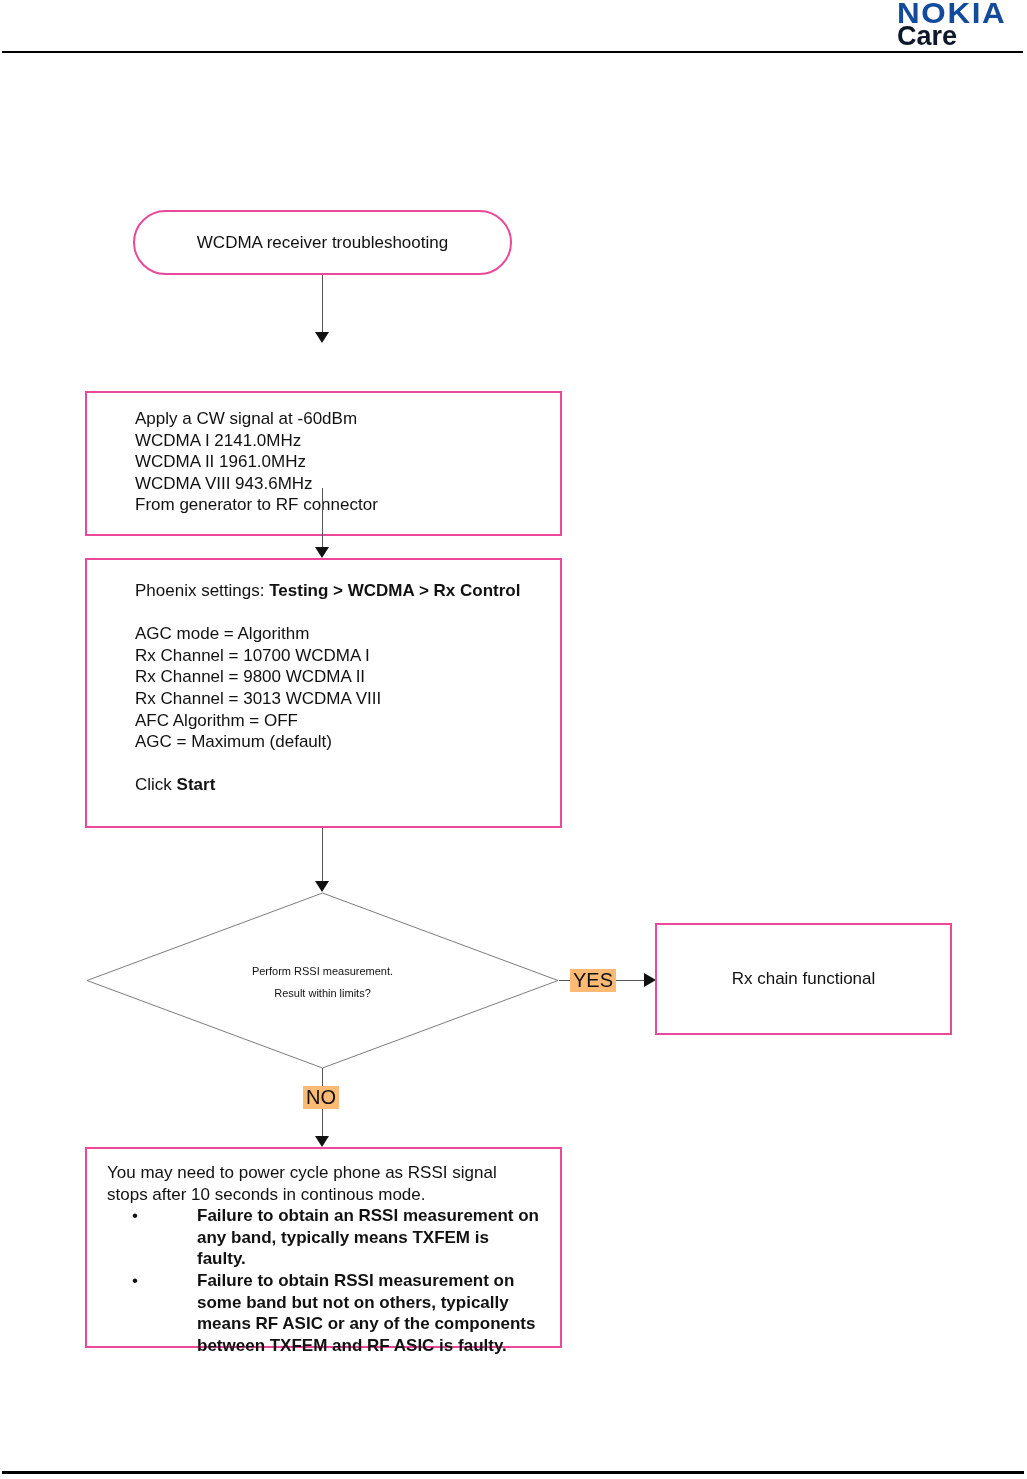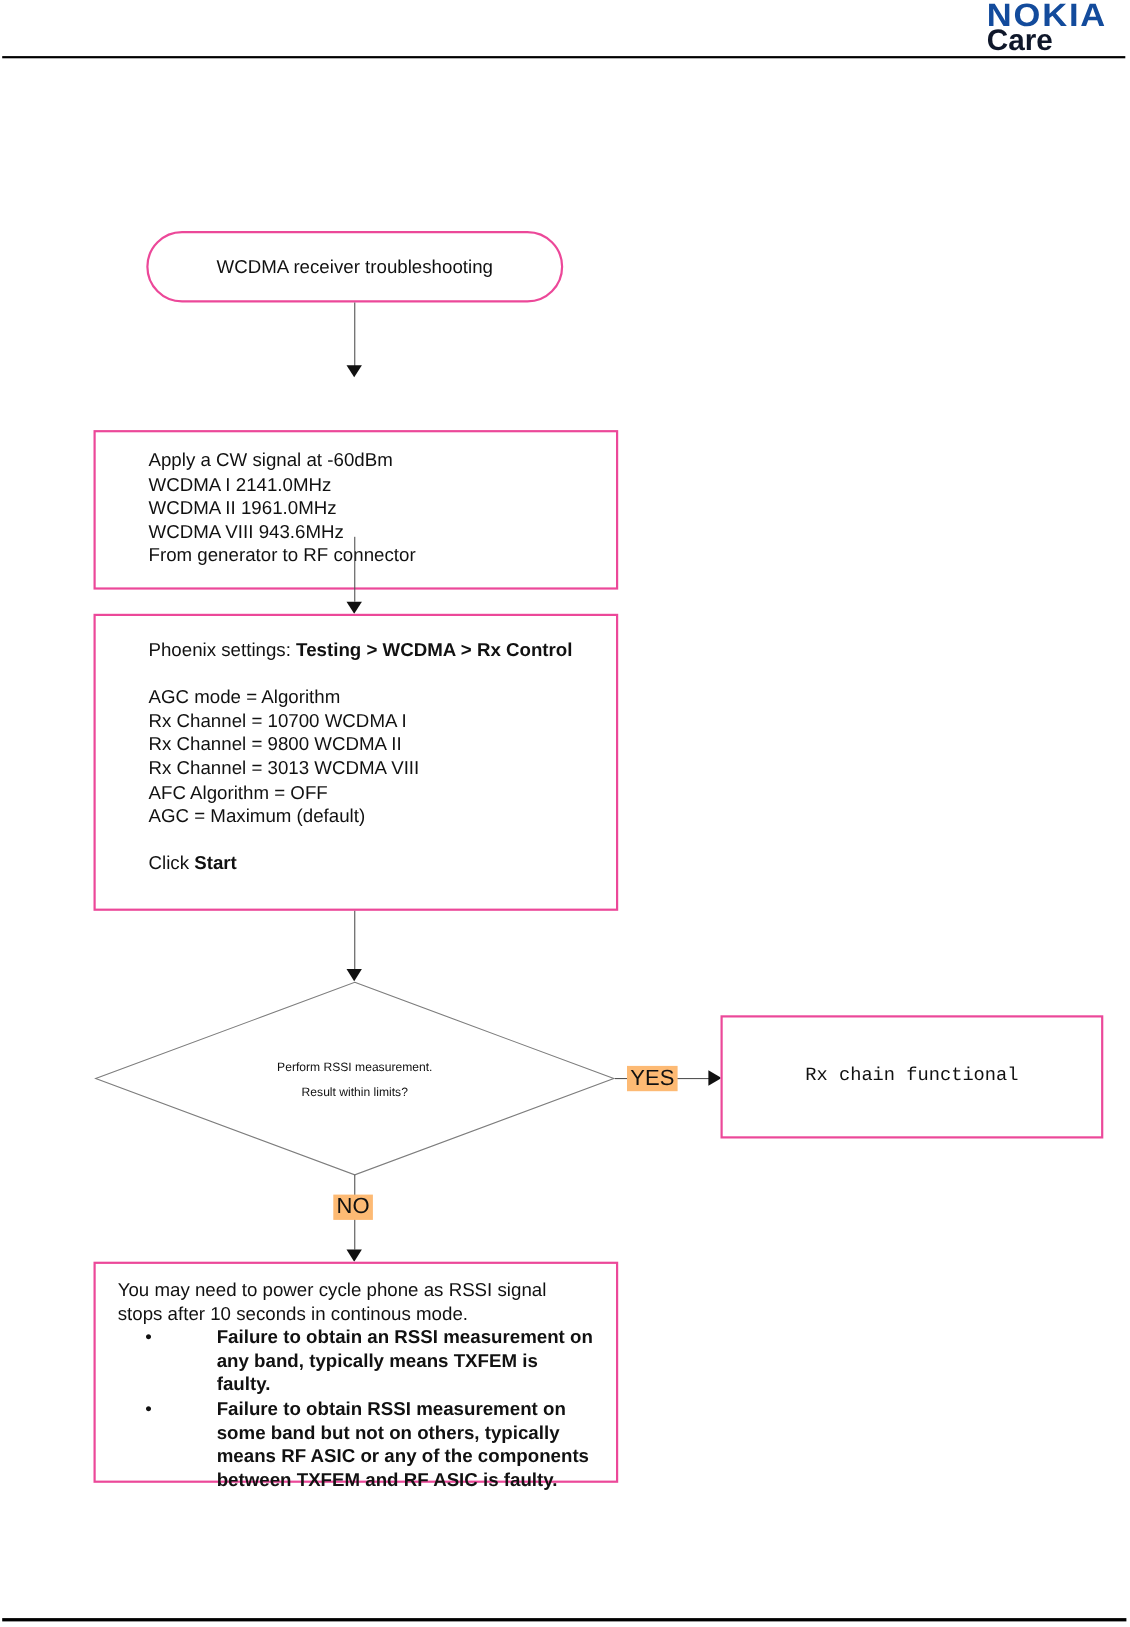--- a/index.html
+++ b/index.html
@@ -69,22 +69,22 @@
     margin-top: 48px;
   }
   .box-phoenix {
     left: 85px; top: 558px;
     width: 477px; height: 270px;
     padding: 20px 10px 0 48px;
   }
   .spacer-line { height: 21.6px; }
   .box-yes {
     left: 655px; top: 923px;
-    width: 348px; height: 112px;
-    display: flex; align-items: center; justify-content: center; font-family: Liberation Mono, monospace;
+    width: 297px; height: 112px;
+    display: flex; align-items: center; justify-content: center;
   }
   .box-no {
     left: 85px; top: 1147px;
     width: 477px; height: 201px;
     padding: 13px 18px 0 20px;
   }
   .bullet-row { display: flex; margin-left: 25px; }
   .bullet-glyph { width: 65px; flex: 0 0 65px; }
   .bullet-text { width: 365px; font-weight: bold; }
   .diamond-svg {

